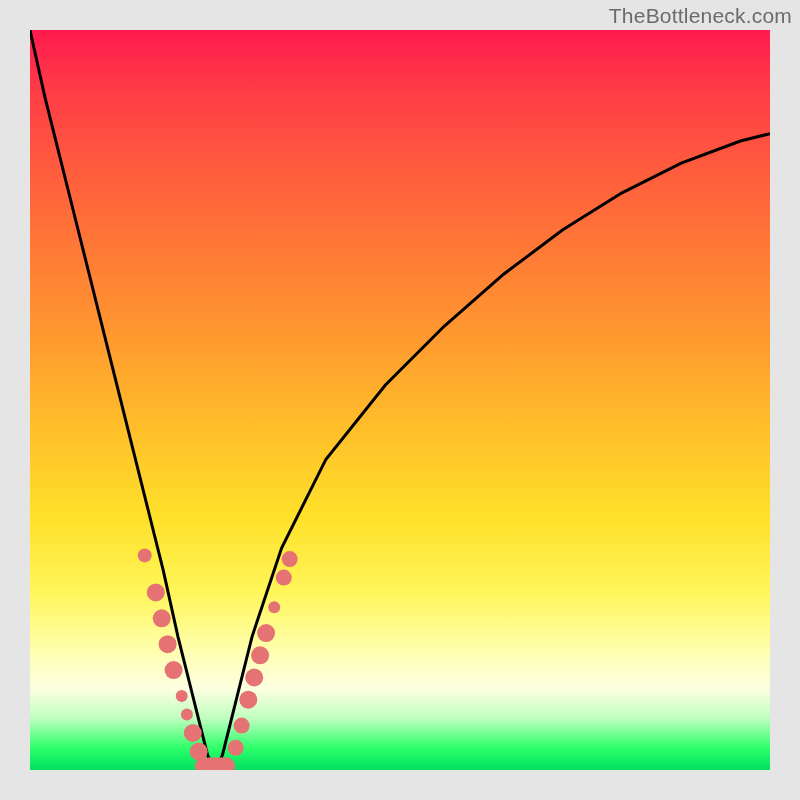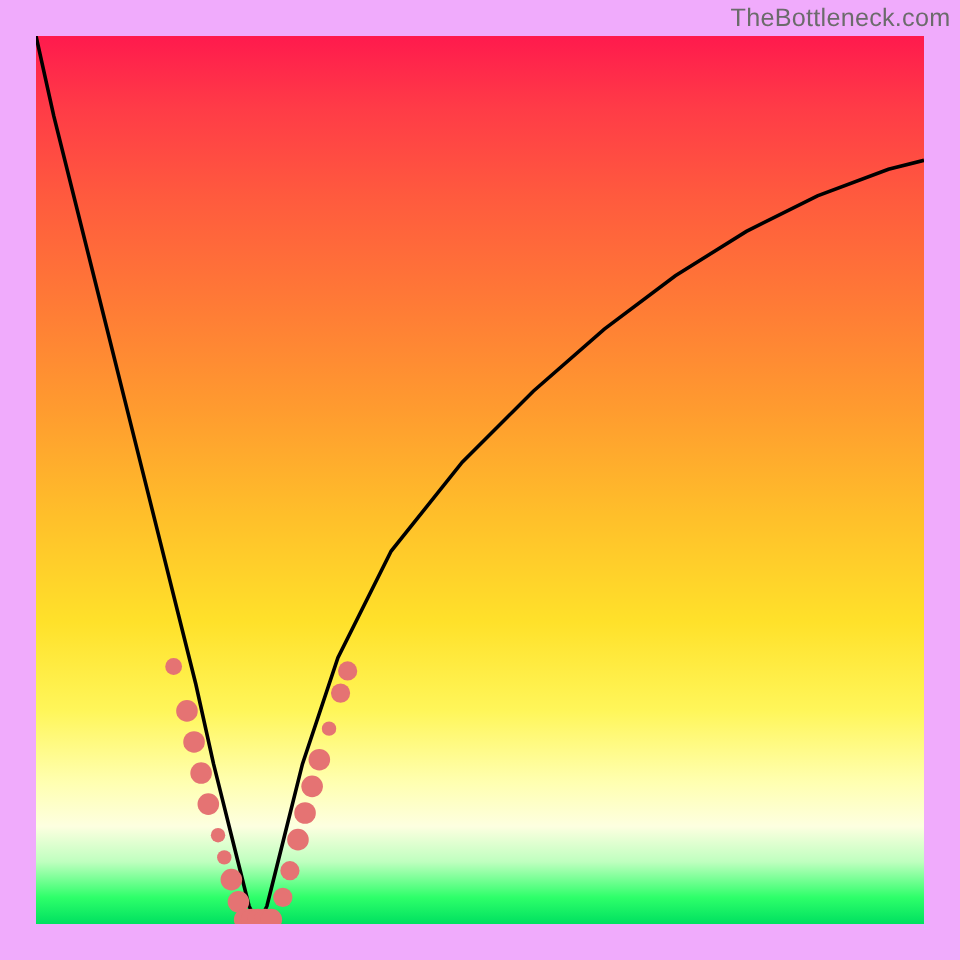--- a/index.html
+++ b/index.html
@@ -8,21 +8,21 @@
     width: 800px;
     height: 800px;
     overflow: hidden;
     background: #000;
     font-family: Arial, Helvetica, sans-serif;
   }
   .outer {
     position: relative;
     width: 800px;
     height: 800px;
-    background: #f0abfc;
+    background: #e5e5e5;
   }
   .plot {
     position: absolute;
     left: 30px;
     top: 30px;
     width: 740px;
     height: 740px;
     
     background: linear-gradient(
       to bottom,

